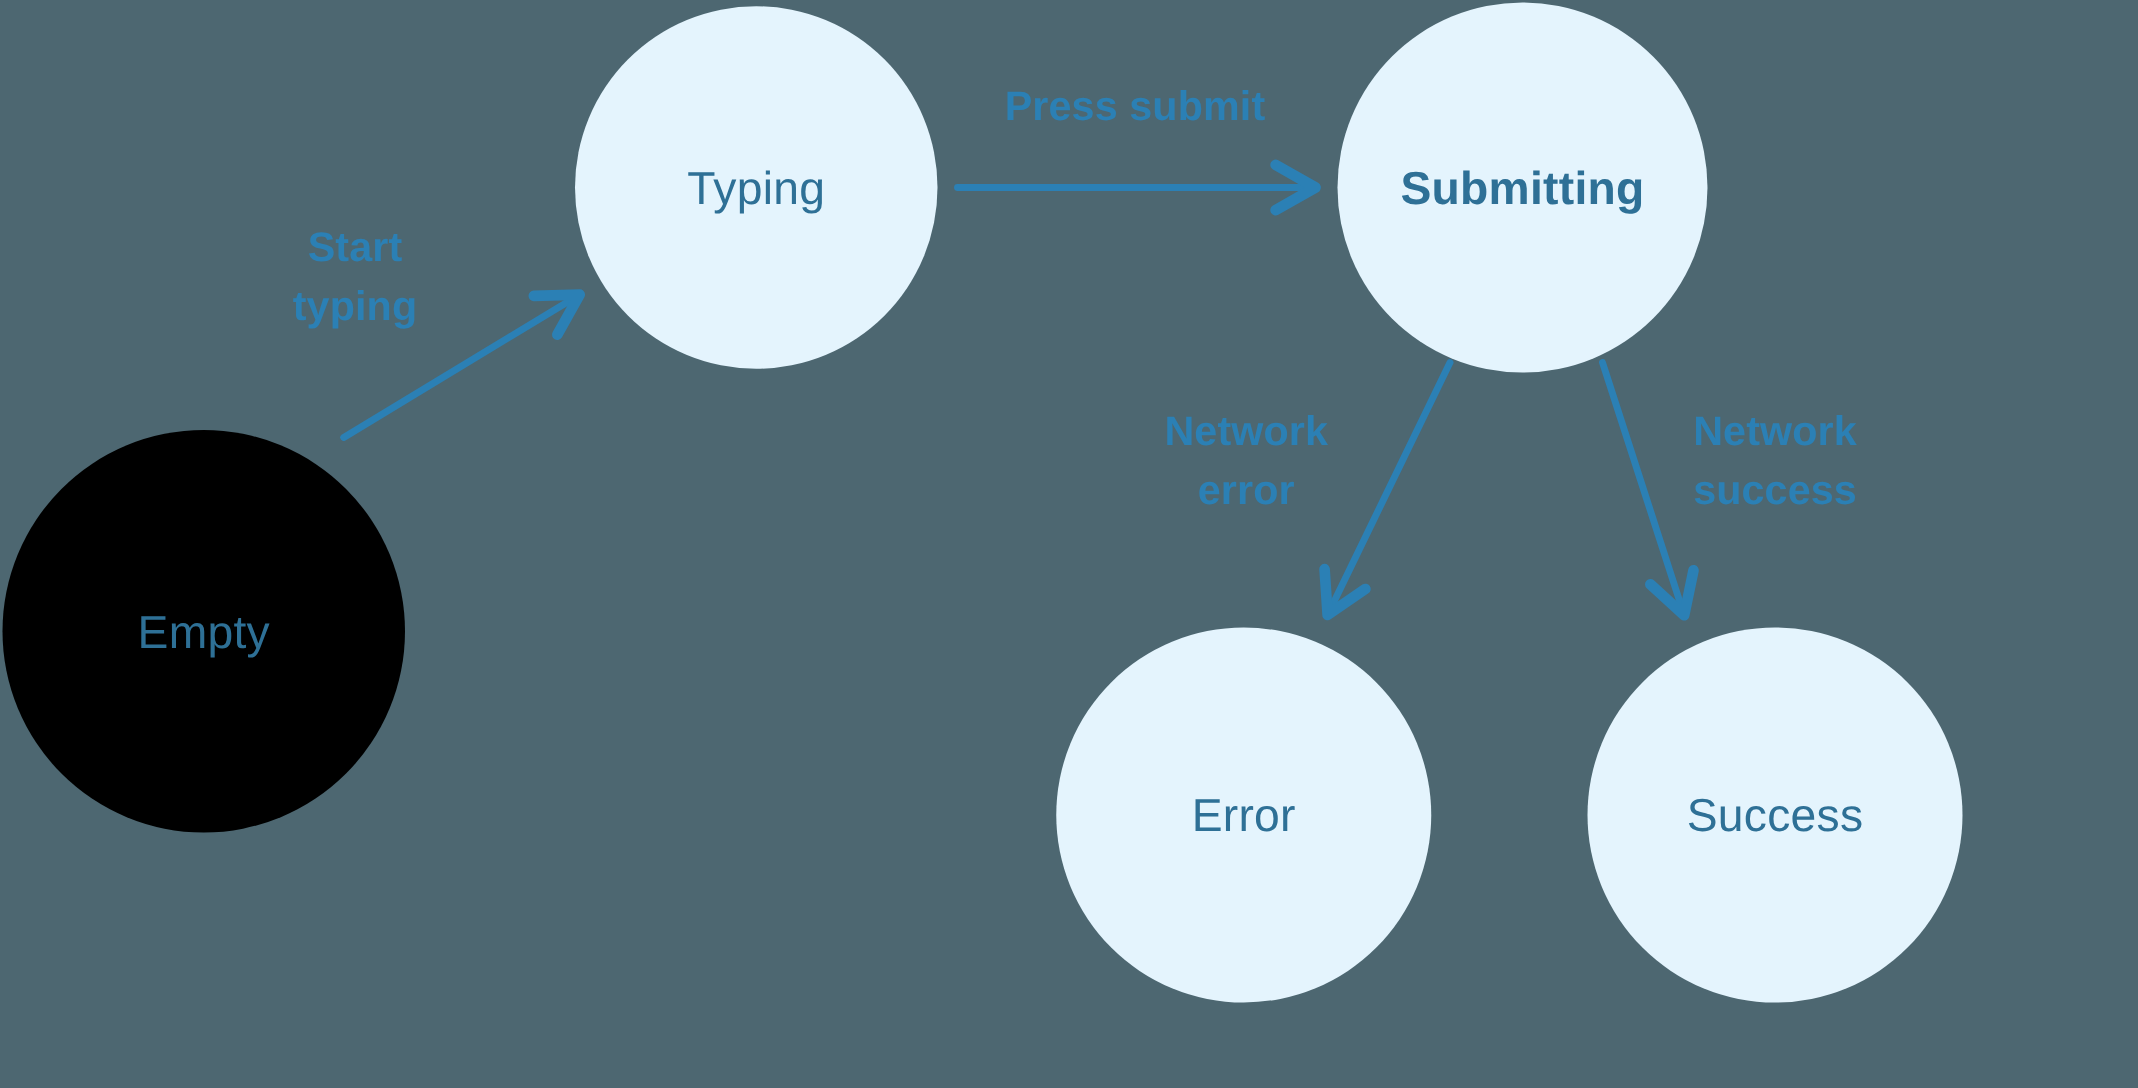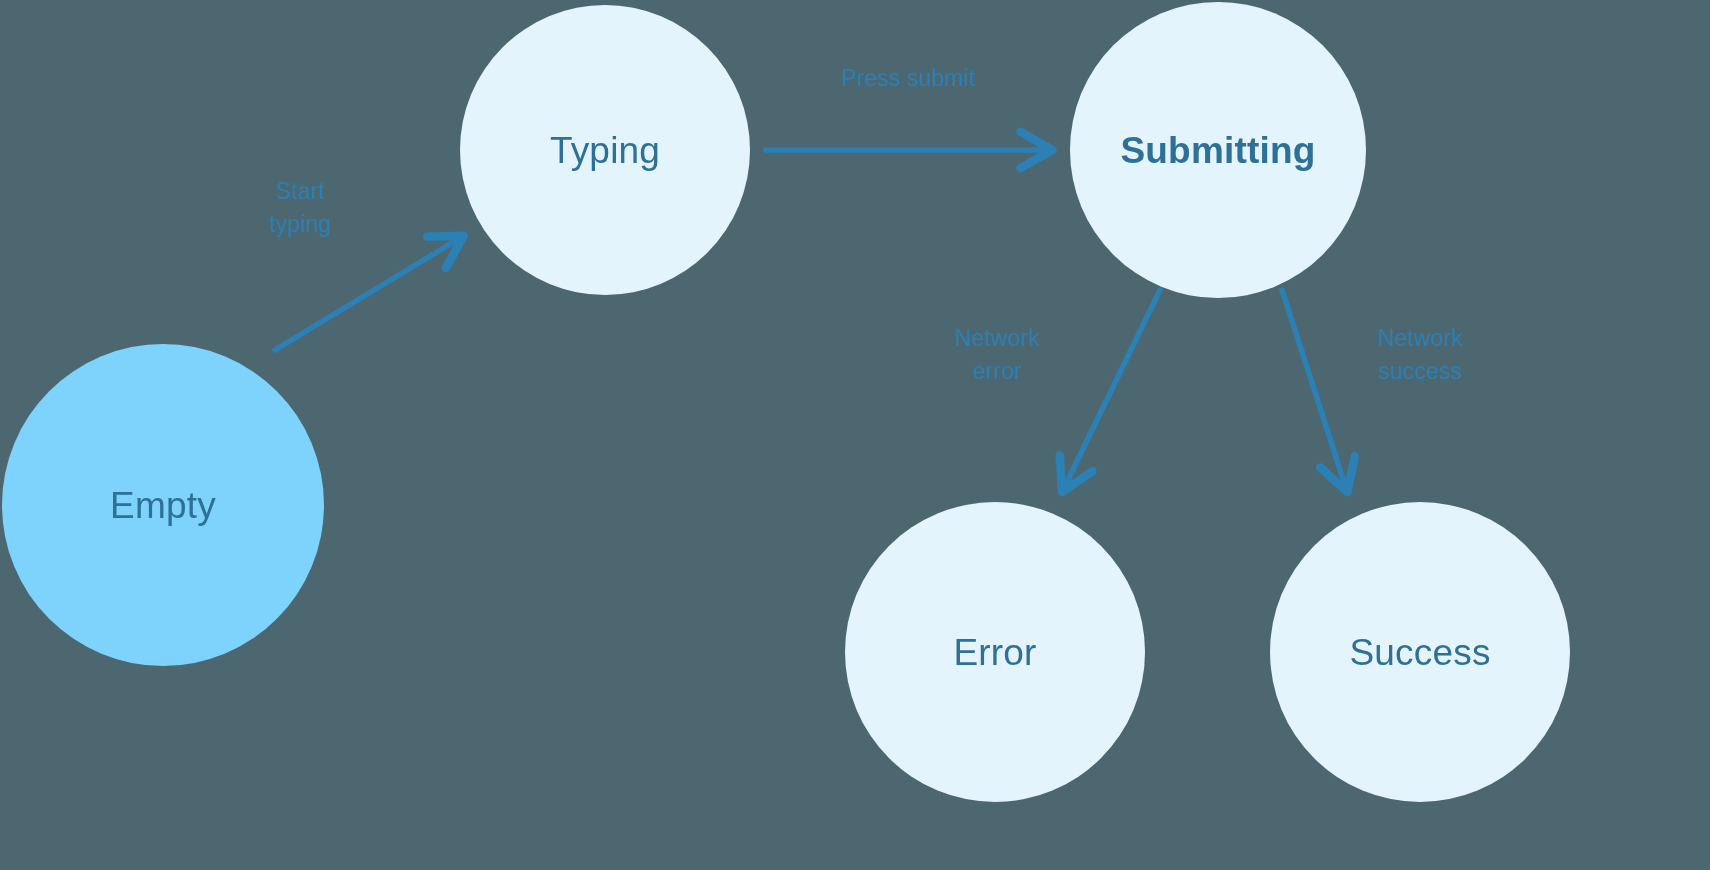--- a/index.html
+++ b/index.html
@@ -41,22 +41,22 @@
     font-size: 37px;
     font-weight: 400;
     letter-spacing: 0.2px;
     line-height: 1;
     text-align: center;
     white-space: nowrap;
   }
   .edge-label {
     position: absolute;
     color: #2b80b5;
-    font-size: 23px;
-    font-weight: 400;
+    font-size: 33px;
+    font-weight: 700;
     line-height: 1.42;
     text-align: center;
     white-space: pre-line;
     letter-spacing: 0.1px;
   }
 </style>
 </head>
 <body style="background: rgb(77, 103, 113);">
 
 <div id="canvas" style="background: rgb(77, 103, 113);">
@@ -67,37 +67,37 @@
         <path d="M 1.2,1.2 L 7.0,4.5 L 1.2,7.8" fill="none" stroke="#2b80b5" stroke-width="1.55" stroke-linecap="round" stroke-linejoin="round"></path>
       </marker>
     </defs>
 
     <line class="edge-line" id="edge-0" stroke="#2b80b5" stroke-width="5.5" stroke-linecap="round" marker-end="url(#arrowhead)" x1="275" y1="350" x2="460" y2="238"></line>
     <line class="edge-line" id="edge-1" stroke="#2b80b5" stroke-width="5.5" stroke-linecap="round" marker-end="url(#arrowhead)" x1="766" y1="150" x2="1048" y2="150"></line>
     <line class="edge-line" id="edge-2" stroke="#2b80b5" stroke-width="5.5" stroke-linecap="round" marker-end="url(#arrowhead)" x1="1160" y1="290" x2="1064" y2="488"></line>
     <line class="edge-line" id="edge-3" stroke="#2b80b5" stroke-width="5.5" stroke-linecap="round" marker-end="url(#arrowhead)" x1="1282" y1="290" x2="1346" y2="488"></line>
   </svg>
 
-  <div class="node" id="node-0" style="left: 2px; top: 344px; width: 322px; height: 322px; background: #7dd3fc;">
+  <div class="node" id="node-0" style="left: 2px; top: 344px; width: 322px; height: 322px; background: #000000;">
     <span class="node-label" style="color: rgb(46, 112, 150);">Empty</span>
   </div>
   <div class="node" id="node-1" style="left: 460px; top: 5px; width: 290px; height: 290px; background: rgb(228, 244, 253);">
     <span class="node-label" style="color: rgb(46, 112, 150);">Typing</span>
   </div>
   <div class="node" id="node-2" style="left: 1070px; top: 2px; width: 296px; height: 296px; background: rgb(228, 244, 253);">
     <span class="node-label" style="color: rgb(46, 112, 150); font-weight: bold;">Submitting</span>
   </div>
   <div class="node" id="node-3" style="left: 845px; top: 502px; width: 300px; height: 300px; background: rgb(228, 244, 253);">
     <span class="node-label" style="color: rgb(46, 112, 150);">Error</span>
   </div>
   <div class="node" id="node-4" style="left: 1270px; top: 502px; width: 300px; height: 300px; background: rgb(228, 244, 253);">
     <span class="node-label" style="color: rgb(46, 112, 150);">Success</span>
   </div>
 
-  <div class="edge-label" id="elabel-0" style="color: rgb(43, 128, 181); left: 100px; top: 175px; width: 400px; text-align: center;">Start
+  <div class="edge-label" id="elabel-0" style="color: rgb(43, 128, 181); left: 84px; top: 175px; width: 400px; text-align: center;">Start
 typing</div>
   <div class="edge-label" id="elabel-1" style="color: rgb(43, 128, 181); left: 708px; top: 62px; width: 400px; text-align: center;">Press submit</div>
   <div class="edge-label" id="elabel-2" style="color: rgb(43, 128, 181); left: 797px; top: 322px; width: 400px; text-align: center;">Network
 error</div>
   <div class="edge-label" id="elabel-3" style="color: rgb(43, 128, 181); left: 1220px; top: 322px; width: 400px; text-align: center;">Network
 success</div>
 
 </div>
 
 </body></html>

